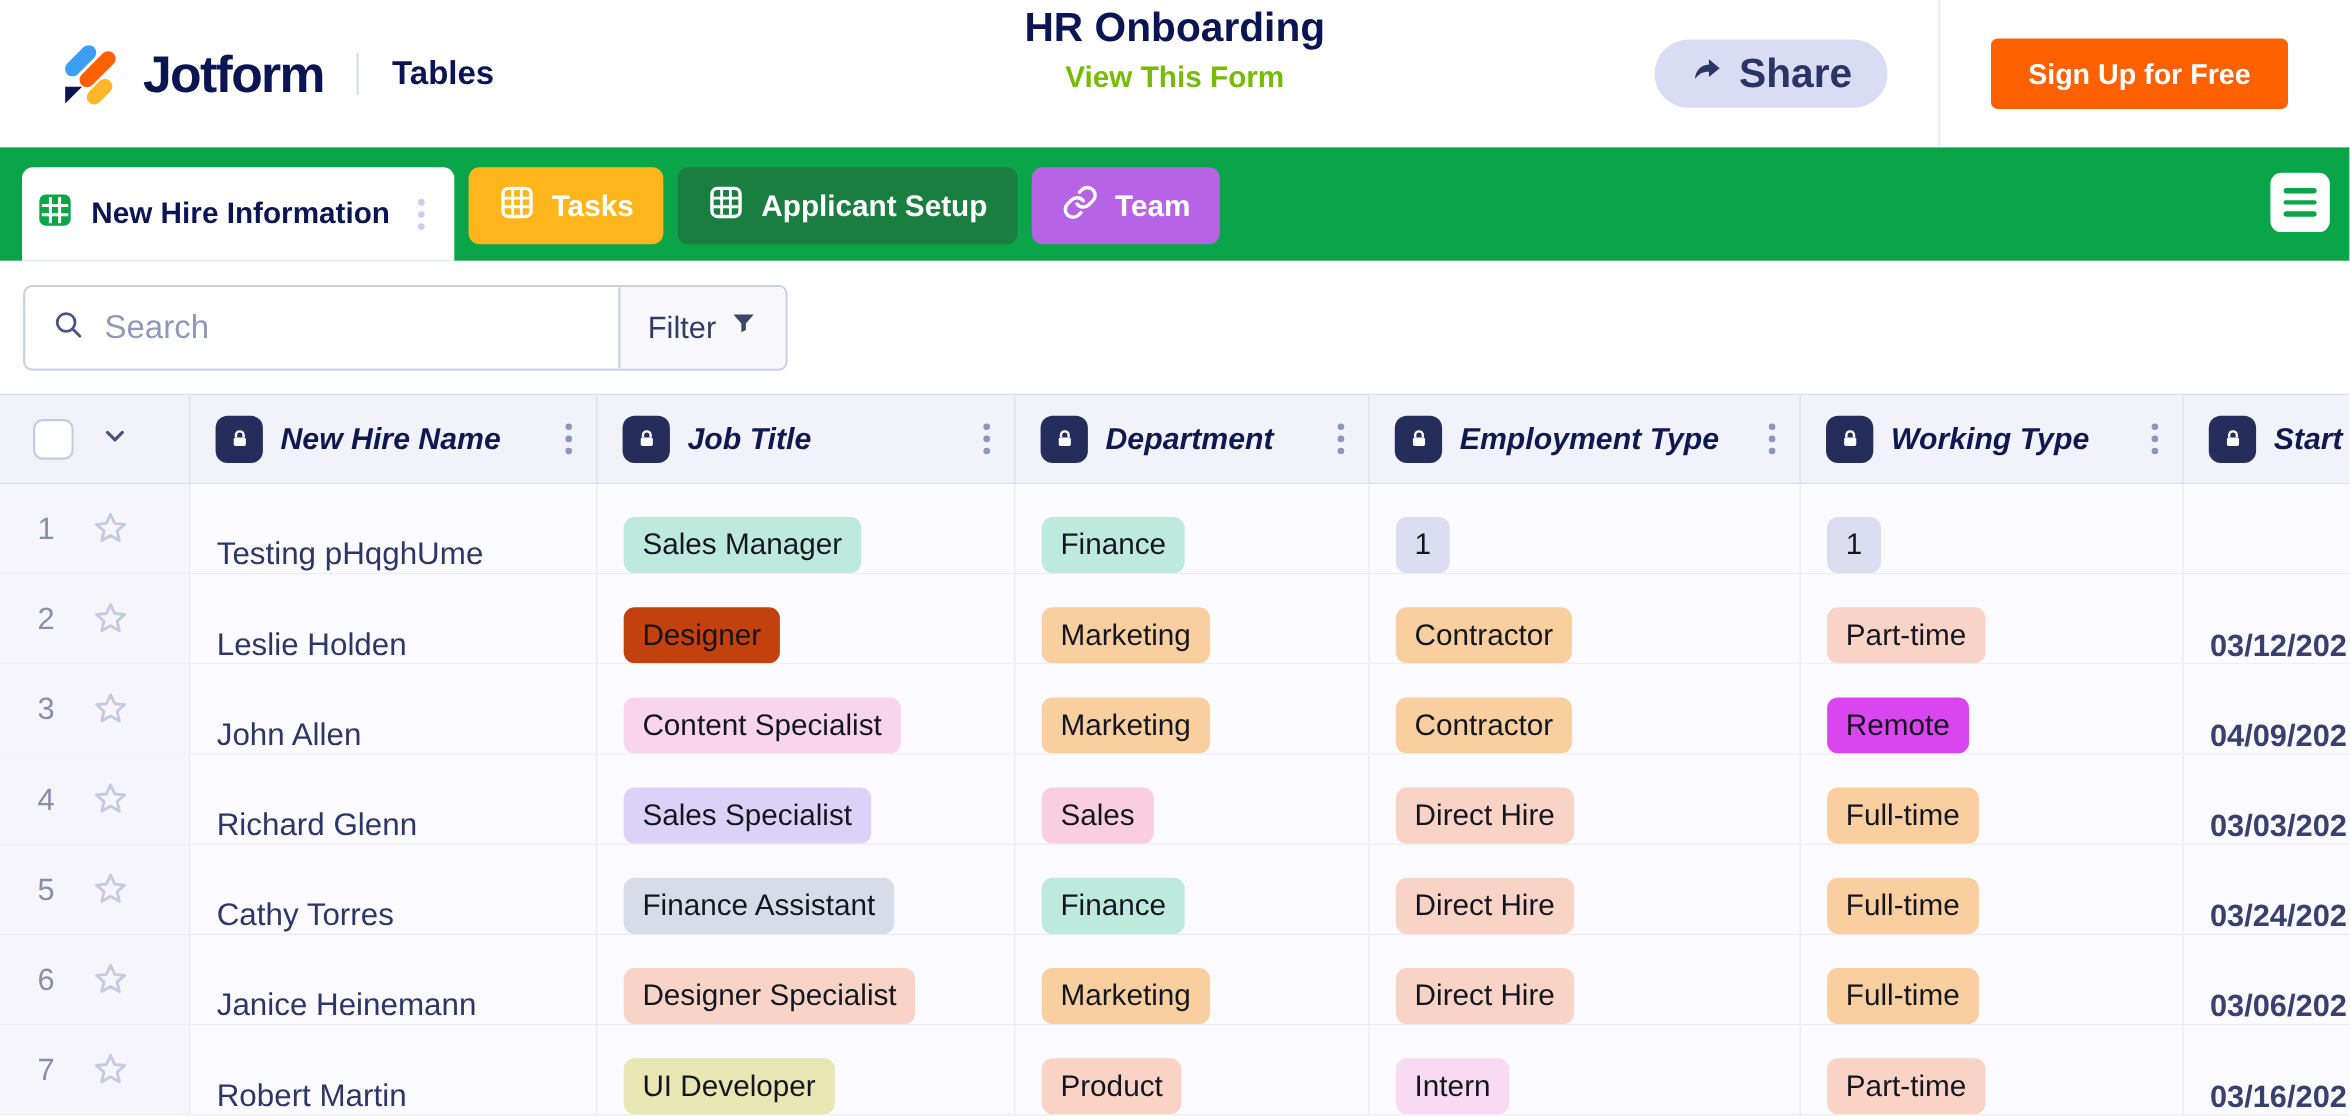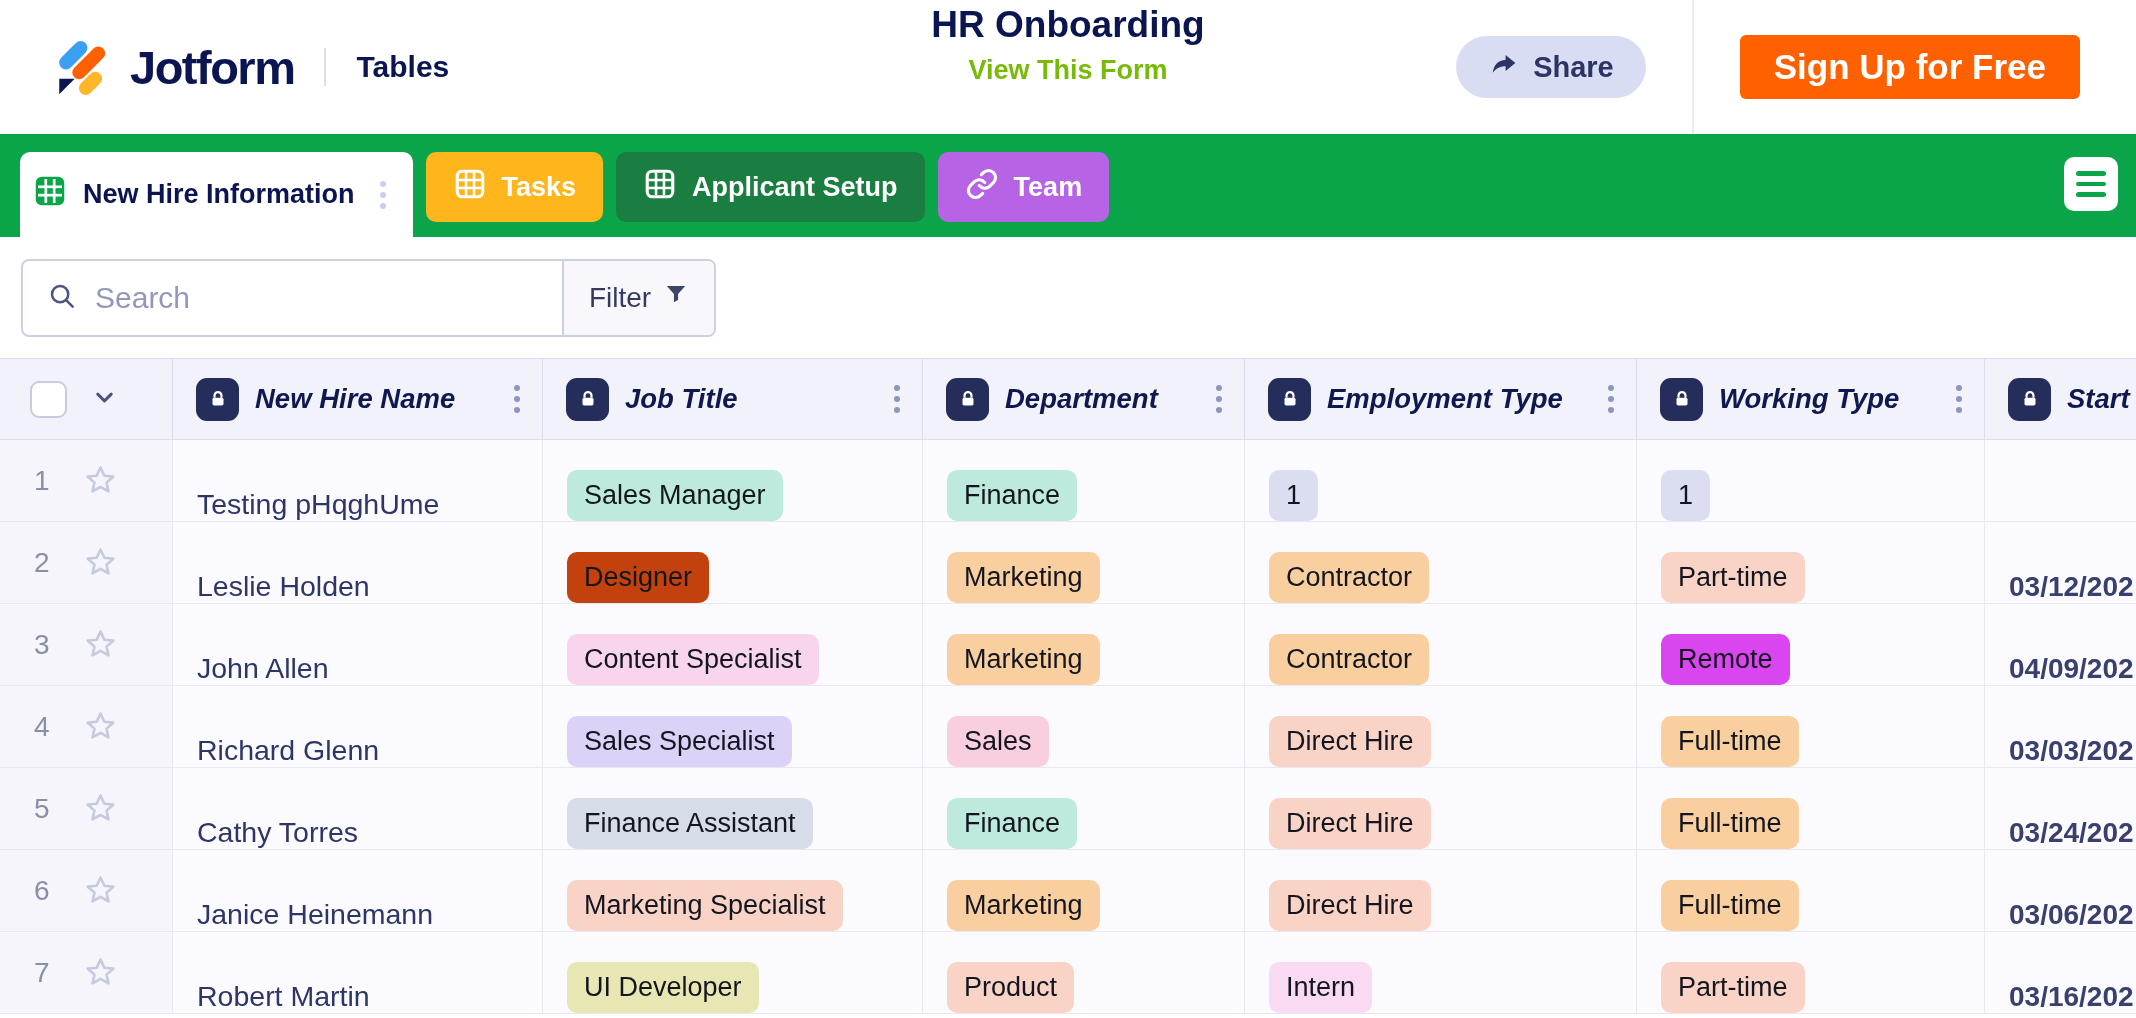--- a/index.html
+++ b/index.html
@@ -11,23 +11,23 @@
   .logo-group { display: flex; align-items: center; margin-left: 52px; }
   .logo-mark { margin-right: 20px; display: flex; }
   .logo-text { font-size: 47px; font-weight: 800; color: #0A1551; letter-spacing: -1.5px; }
   .brand-divider { width: 2px; height: 38px; background: #D9DDE9; margin: 0 30px; }
   .product-name { font-size: 30px; font-weight: 700; color: #0A1551; }
   .title-block { position: absolute; left: 50%; transform: translateX(-50%); top: 4px; text-align: center; }
   .page-title { font-size: 37px; font-weight: 800; color: #0A1551; }
   .view-form { font-size: 27px; font-weight: 600; color: #78BB07; margin-top: 9px; cursor: pointer; }
   .actions { margin-left: auto; display: flex; align-items: center; height: 100%; }
   .share-btn { display: flex; align-items: center; gap: 13px; background: #D9DDF3; border-radius: 999px;
-               height: 62px; padding: 0 32px; font-size: 29px; font-weight: 700; color: #2B3464; cursor: pointer; border: none; }
+               height: 62px; padding: 0 32px; font-size: 37px; font-weight: 700; color: #2B3464; cursor: pointer; border: none; }
   .actions-divider { width: 2px; height: 134px; background: #EAECF3; margin: 0 46px; }
-  .signup-btn { background: #FF6100; color: #fff; font-size: 35px; font-weight: 700; border: none;
+  .signup-btn { background: #FF6100; color: #fff; font-size: 26px; font-weight: 700; border: none;
                 border-radius: 6px; height: 64px; padding: 0 34px; margin-right: 56px; cursor: pointer;
                 font-family: inherit; }
 
   
   .tab-bar { height: 103px; background: #09A548; display: flex; align-items: flex-start;
              padding: 18px 0 0 20px; gap: 13px; position: relative; }
   .tab { height: 70px; border-radius: 10px; display: flex; align-items: center; gap: 15px;
          padding: 0 27px; color: #fff; font-size: 27px; font-weight: 700; cursor: pointer; white-space: nowrap; }
   .tab.active { background: #fff; height: 85px; border-radius: 10px 10px 0 0; color: #0A1551; padding-left: 12px; }
   .tab.tasks { background: #FFB61D; }
@@ -441,21 +441,21 @@
         <span class="star">
           <svg width="37" height="37" viewBox="0 0 24 24" fill="none" stroke="#C6CADF" stroke-width="1.7" stroke-linejoin="round">
             <path d="M12 3.6l2.47 5.33 5.83.57-4.4 3.88 1.28 5.72L12 16.1l-5.18 3 1.28-5.72-4.4-3.88 5.83-.57z"></path>
           </svg>
         </span>
       </div>
       <div class="cell" style="width:370px">
         <span class="name-text">Janice Heinemann</span>
       </div>
       <div class="cell" style="width: 380px;">
-        <span class="pill" style="background:#FAD3C7">Marketing Specialist</span>
+        <span class="pill" style="background:#FAD3C7">Designer Specialist</span>
       </div>
       <div class="cell" style="width: 322px;">
         <span class="pill" style="background:#F9CFA0">Marketing</span>
       </div>
       <div class="cell" style="width: 392px;">
         <span class="pill" style="background:#FAD3C7">Direct Hire</span>
       </div>
       <div class="cell" style="width: 348px;">
         <span class="pill" style="background:#F9CFA0">Full-time</span>
       </div>

